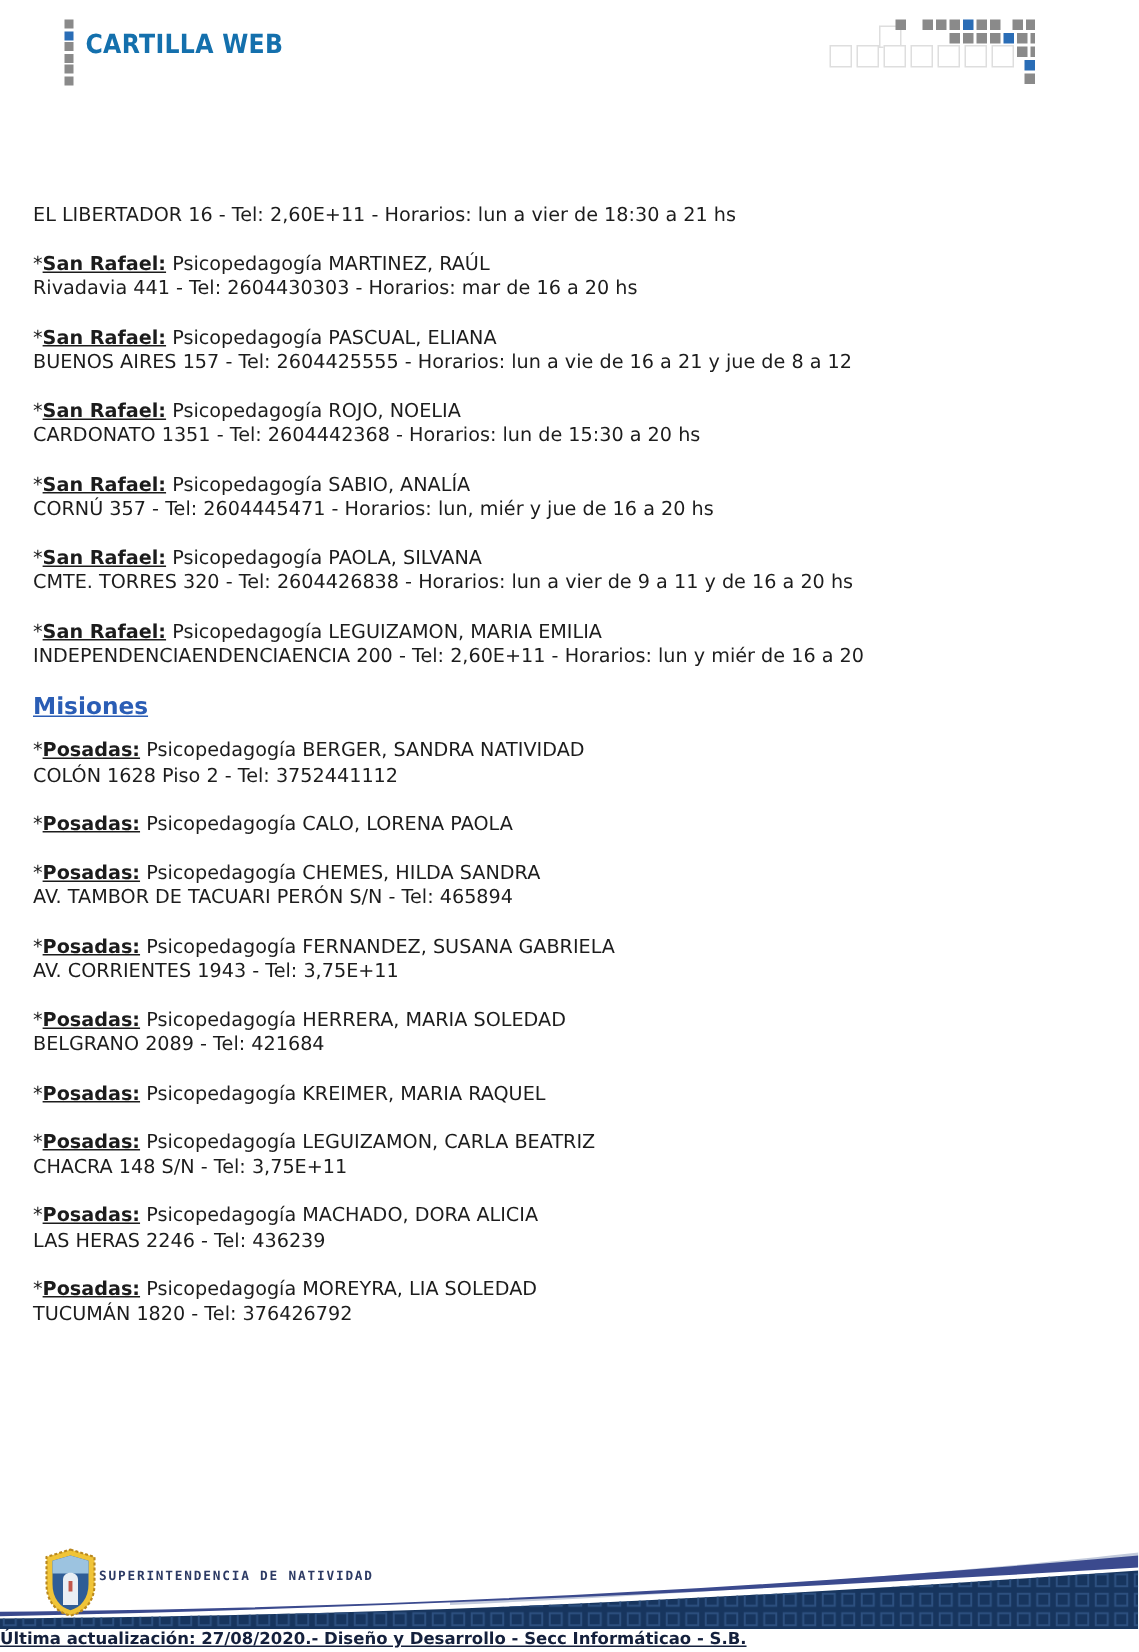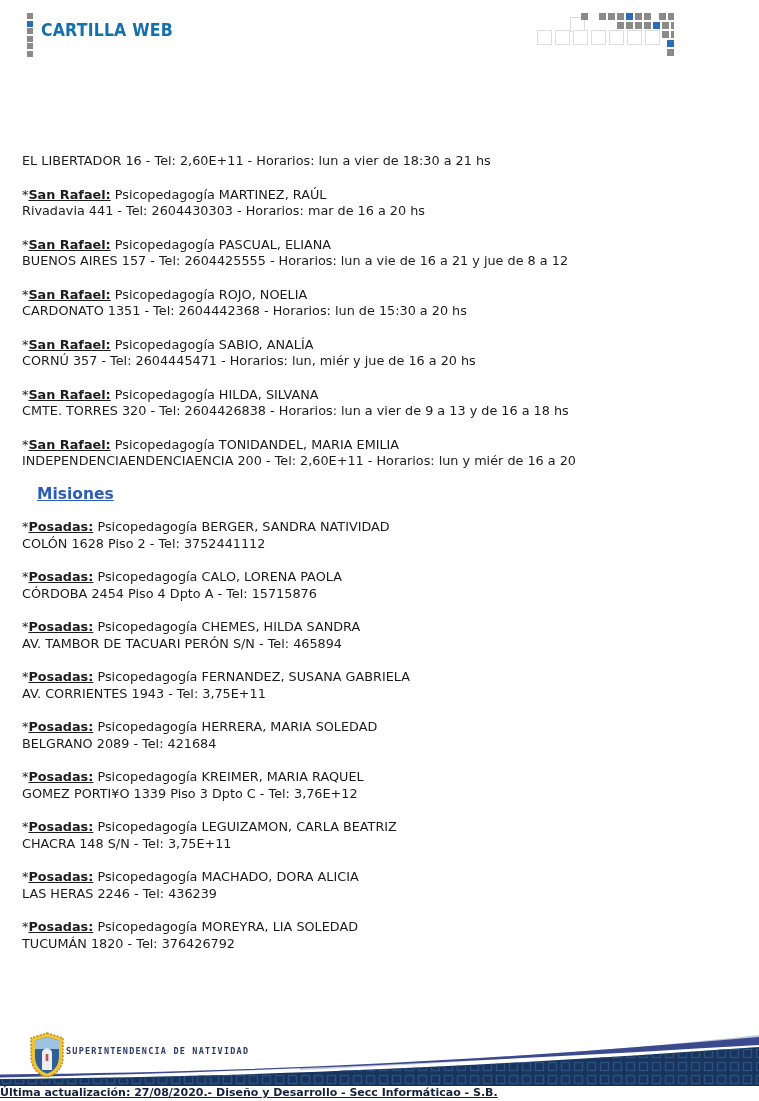--- a/index.html
+++ b/index.html
@@ -1,36 +1,36 @@
 <!DOCTYPE html>
 <html><head>
 <meta charset="utf-8">
 <style>
   html,body{margin:0;padding:0;background:#ffffff;}
   .page{position:relative;width:759px;height:1101px;background:#fff;overflow:hidden;
         font-family:"DejaVu Sans","Liberation Sans",sans-serif;color:#1c1c1c;}
 
   
-  .hdr{position:absolute;left:0;top:0;width:674px;height:60px;}
+  .hdr{position:absolute;left:16px;top:0;width:674px;height:60px;}
   .brand-mark{position:absolute;left:27px;top:13px;width:7px;height:44px;}
   .bm-sq{position:absolute;left:0;width:6px;height:6px;background:#8a8a8a;}
   .bm-sq.blue{background:#2a6db6;}
   .app-title{position:absolute;left:41px;top:20px;margin:0;font-size:17.5px;font-weight:700;
              color:#1470ad;letter-spacing:.2px;transform:scaleX(.9);transform-origin:left center;white-space:nowrap;}
   .corner{position:absolute;right:0;top:0;width:140px;height:60px;overflow:hidden;}
   .sq{position:absolute;width:7px;height:7px;background:#8a8a8a;}
   .sq.b{background:#2a6db6;}
   .sqo{position:absolute;width:13px;height:13px;background:#fff;border:1px solid #dedede;}
 
   
   .content{position:absolute;left:22px;top:136px;right:20px;font-size:12.8px;line-height:16.5px;}
-  .content p{margin:17px 0 16px;}
+  .content p{margin:0 0 16px;}
   .entry{margin:0 0 14px;}
   .city{font-weight:700;text-decoration:underline;}
-  .section-h{margin:16px 15px 14px;font-size:15.5px;font-weight:700;color:#2a5db5;
+  .section-h{margin:16px 0 14px;font-size:15.5px;font-weight:700;color:#2a5db5;
              text-decoration:underline;cursor:pointer;}
 
   
   .footer{position:absolute;left:0;top:1030px;width:759px;height:71px;}
   .swoosh{position:absolute;left:0;top:4px;}
   .crest{position:absolute;left:30px;top:2px;}
   .org-label{position:absolute;left:66px;top:16px;font-family:"DejaVu Sans Mono","Liberation Mono",monospace;
              font-size:8.5px;font-weight:700;letter-spacing:1.2px;color:#2c3a64;white-space:nowrap;}
   .update-line{position:absolute;left:0;top:56px;width:759px;text-align:left;
                font-size:11px;font-weight:700;color:#14203c;text-decoration:underline;}
@@ -95,40 +95,40 @@
         <p class="entry"><span>*</span><span class="city">San Rafael:</span> <span>Psicopedagogía MARTINEZ, RAÚL</span><br><span>Rivadavia 441 - Tel: 2604430303 - Horarios: mar de 16 a 20 hs</span></p>
 
         <p class="entry"><span>*</span><span class="city">San Rafael:</span> <span>Psicopedagogía PASCUAL, ELIANA</span><br><span>BUENOS AIRES 157 - Tel: 2604425555 - Horarios: lun a vie de 16 a 21 y jue de 8 a 12</span></p>
 
 
         <p class="entry"><span>*</span><span class="city">San Rafael:</span> <span>Psicopedagogía ROJO, NOELIA</span><br><span>CARDONATO 1351 - Tel: 2604442368 - Horarios: lun de 15:30 a 20 hs</span></p>
 
 
         <p class="entry"><span>*</span><span class="city">San Rafael:</span> <span>Psicopedagogía SABIO, ANALÍA</span><br><span>CORNÚ 357 - Tel: 2604445471 - Horarios: lun, miér y jue de 16 a 20 hs</span></p>
 
-        <p class="entry"><span>*</span><span class="city">San Rafael:</span> <span>Psicopedagogía HILDA, SILVANA</span><br><span>CMTE. TORRES 320 - Tel: 2604426838 - Horarios: lun a vier de 9 a 13 y de 16 a 18 hs</span></p>
+        <p class="entry"><span>*</span><span class="city">San Rafael:</span> <span>Psicopedagogía PAOLA, SILVANA</span><br><span>CMTE. TORRES 320 - Tel: 2604426838 - Horarios: lun a vier de 9 a 11 y de 16 a 20 hs</span></p>
 
-        <p class="entry"><span>*</span><span class="city">San Rafael:</span> <span>Psicopedagogía TONIDANDEL, MARIA EMILIA</span><br><span>INDEPENDENCIAENDENCIAENCIA 200 - Tel: 2,60E+11 - Horarios: lun y miér de 16 a 20</span></p>
+        <p class="entry"><span>*</span><span class="city">San Rafael:</span> <span>Psicopedagogía LEGUIZAMON, MARIA EMILIA</span><br><span>INDEPENDENCIAENDENCIAENCIA 200 - Tel: 2,60E+11 - Horarios: lun y miér de 16 a 20</span></p>
       </section>
 
     <h2 class="section-h">Misiones</h2>
 
     <section>
 
         <p class="entry"><span>*</span><span class="city">Posadas:</span> <span>Psicopedagogía BERGER, SANDRA NATIVIDAD</span><br><span>COLÓN 1628 Piso 2 - Tel: 3752441112</span></p>
 
-        <p class="entry"><span>*</span><span class="city">Posadas:</span> <span>Psicopedagogía CALO, LORENA PAOLA</span><br><span>CÓRDOBA 2454 Piso 4 Dpto A - Tel: 15715876</span></p>
+        <p class="entry"><span>*</span><span class="city">Posadas:</span> <span>Psicopedagogía CALO, LORENA PAOLA</span><br></p>
 
         <p class="entry"><span>*</span><span class="city">Posadas:</span> <span>Psicopedagogía CHEMES, HILDA SANDRA</span><br><span>AV. TAMBOR DE TACUARI PERÓN S/N - Tel: 465894</span></p>
 
         <p class="entry"><span>*</span><span class="city">Posadas:</span> <span>Psicopedagogía FERNANDEZ, SUSANA GABRIELA</span><br><span>AV. CORRIENTES 1943 - Tel: 3,75E+11</span></p>
 
         <p class="entry"><span>*</span><span class="city">Posadas:</span> <span>Psicopedagogía HERRERA, MARIA SOLEDAD</span><br><span>BELGRANO 2089 - Tel: 421684</span></p>
 
-        <p class="entry"><span>*</span><span class="city">Posadas:</span> <span>Psicopedagogía KREIMER, MARIA RAQUEL</span><br><span>GOMEZ PORTI¥O 1339 Piso 3 Dpto C - Tel: 3,76E+12</span></p>
+        <p class="entry"><span>*</span><span class="city">Posadas:</span> <span>Psicopedagogía KREIMER, MARIA RAQUEL</span><br></p>
 
         <p class="entry"><span>*</span><span class="city">Posadas:</span> <span>Psicopedagogía LEGUIZAMON, CARLA BEATRIZ</span><br><span>CHACRA 148 S/N - Tel: 3,75E+11</span></p>
 
         <p class="entry"><span>*</span><span class="city">Posadas:</span> <span>Psicopedagogía MACHADO, DORA ALICIA</span><br><span>LAS HERAS 2246 - Tel: 436239</span></p>
 
         <p class="entry"><span>*</span><span class="city">Posadas:</span> <span>Psicopedagogía MOREYRA, LIA SOLEDAD</span><br><span>TUCUMÁN 1820 - Tel: 376426792</span></p>
       </section>
   </div>
 
   <div class="footer">

